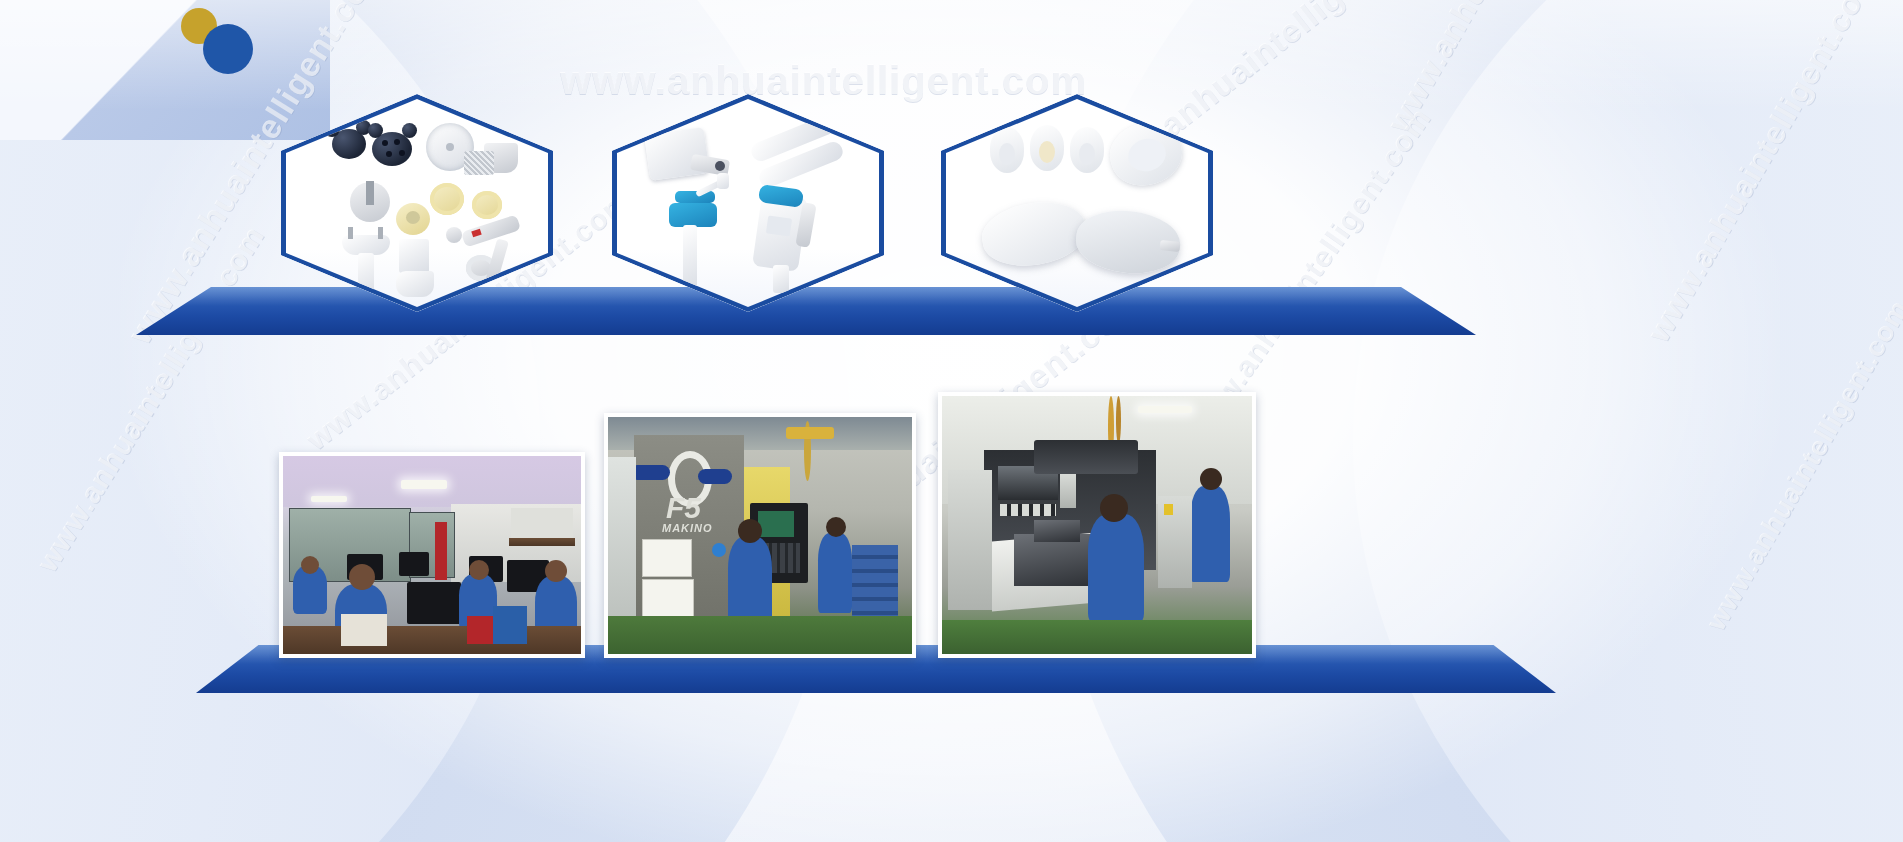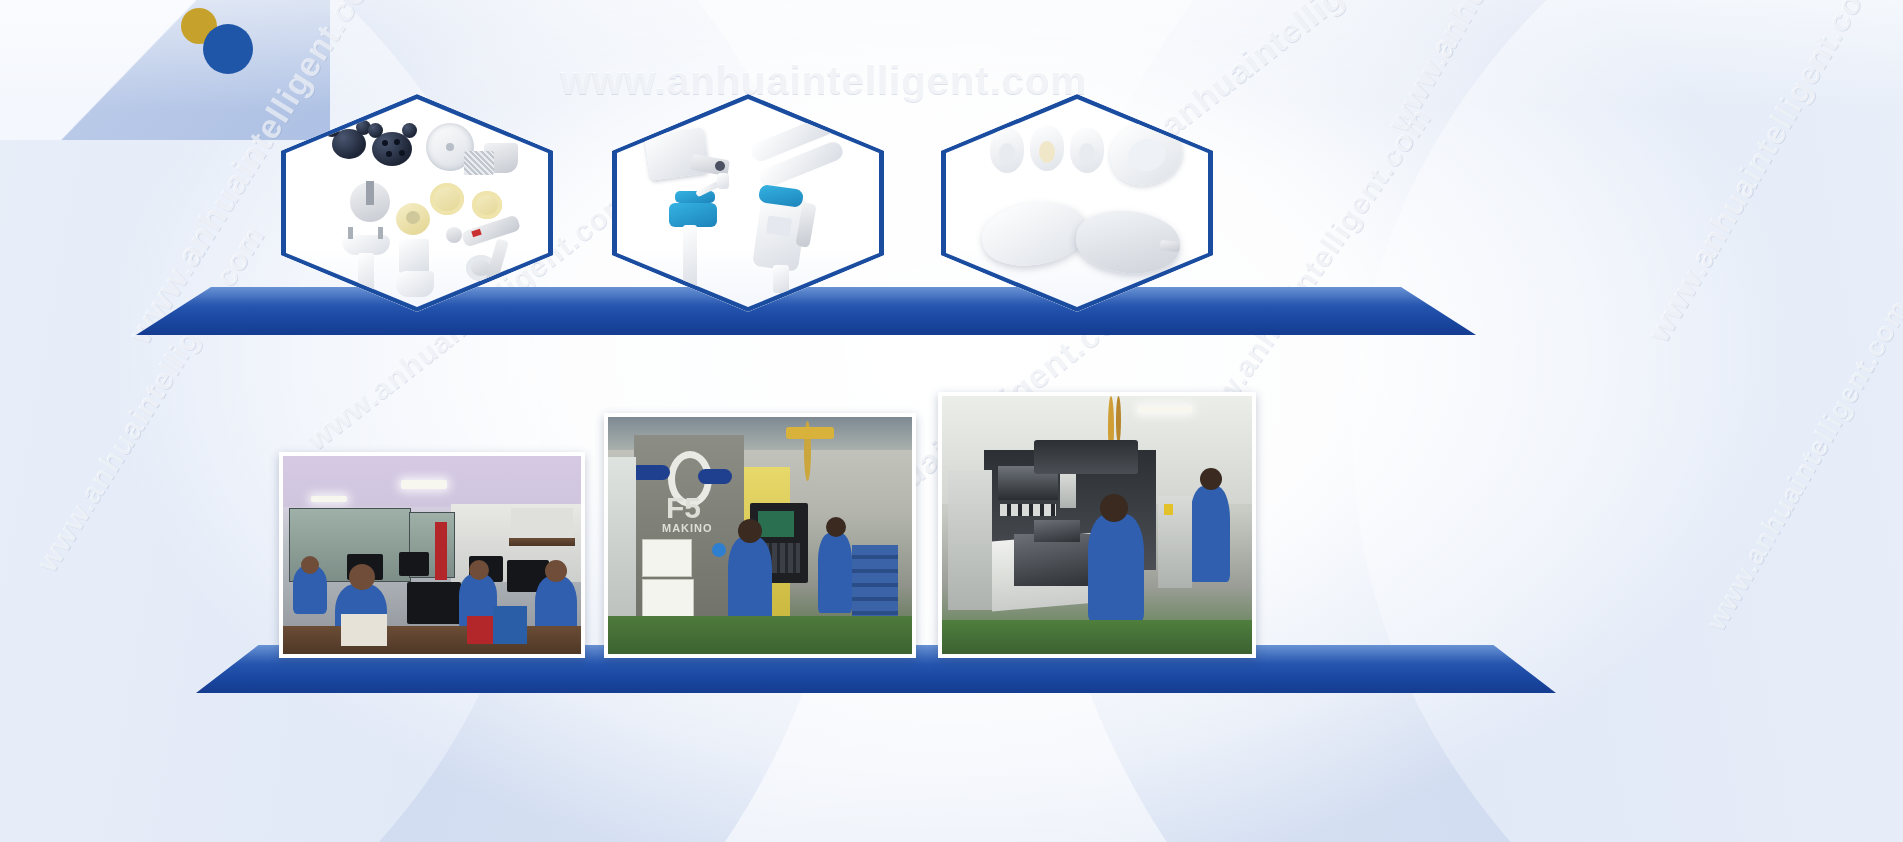--- a/index.html
+++ b/index.html
@@ -154,21 +154,21 @@
   
   .photo{
     position:absolute;
     background:#ffffff;
     padding:4px;
     box-shadow:0 3px 9px rgba(40,60,100,.28);
   }
   .photo-inner{width:100%;height:100%;overflow:hidden;position:relative;}
 
   .photo-1{left:279px;top:452px;width:298px;height:198px;}
-  .photo-2{left:604px;top:413px;width:304px;height:237px;}
+  .photo-2{left:604px;top:413px;width:304px;height:237px;font-style:italic;}
   .photo-3{left:938px;top:392px;width:310px;height:258px;}
 
   
   .sc-office{position:absolute;inset:0;background:linear-gradient(180deg,#cfc3dd 0%,#d9d2e4 22%,#b9bfc4 45%,#8d9197 100%);}
   .of-ceil{position:absolute;left:0;top:0;width:100%;height:26%;background:linear-gradient(180deg,#d6c9e4,#cfc6de);}
   .of-lamp{position:absolute;background:#f7f7ef;border-radius:2px;box-shadow:0 0 10px 3px rgba(255,255,255,.8);}
   .of-glass{position:absolute;background:linear-gradient(180deg,#9fb0a8,#7d8e88);border:1px solid #454f52;}
   .of-wall{position:absolute;background:linear-gradient(180deg,#e8e8e4,#cdcfcc);}
   .of-desk{position:absolute;background:linear-gradient(180deg,#6b4d36,#4c3626);}
   .of-mon{position:absolute;background:#15161a;border-radius:2px;}

